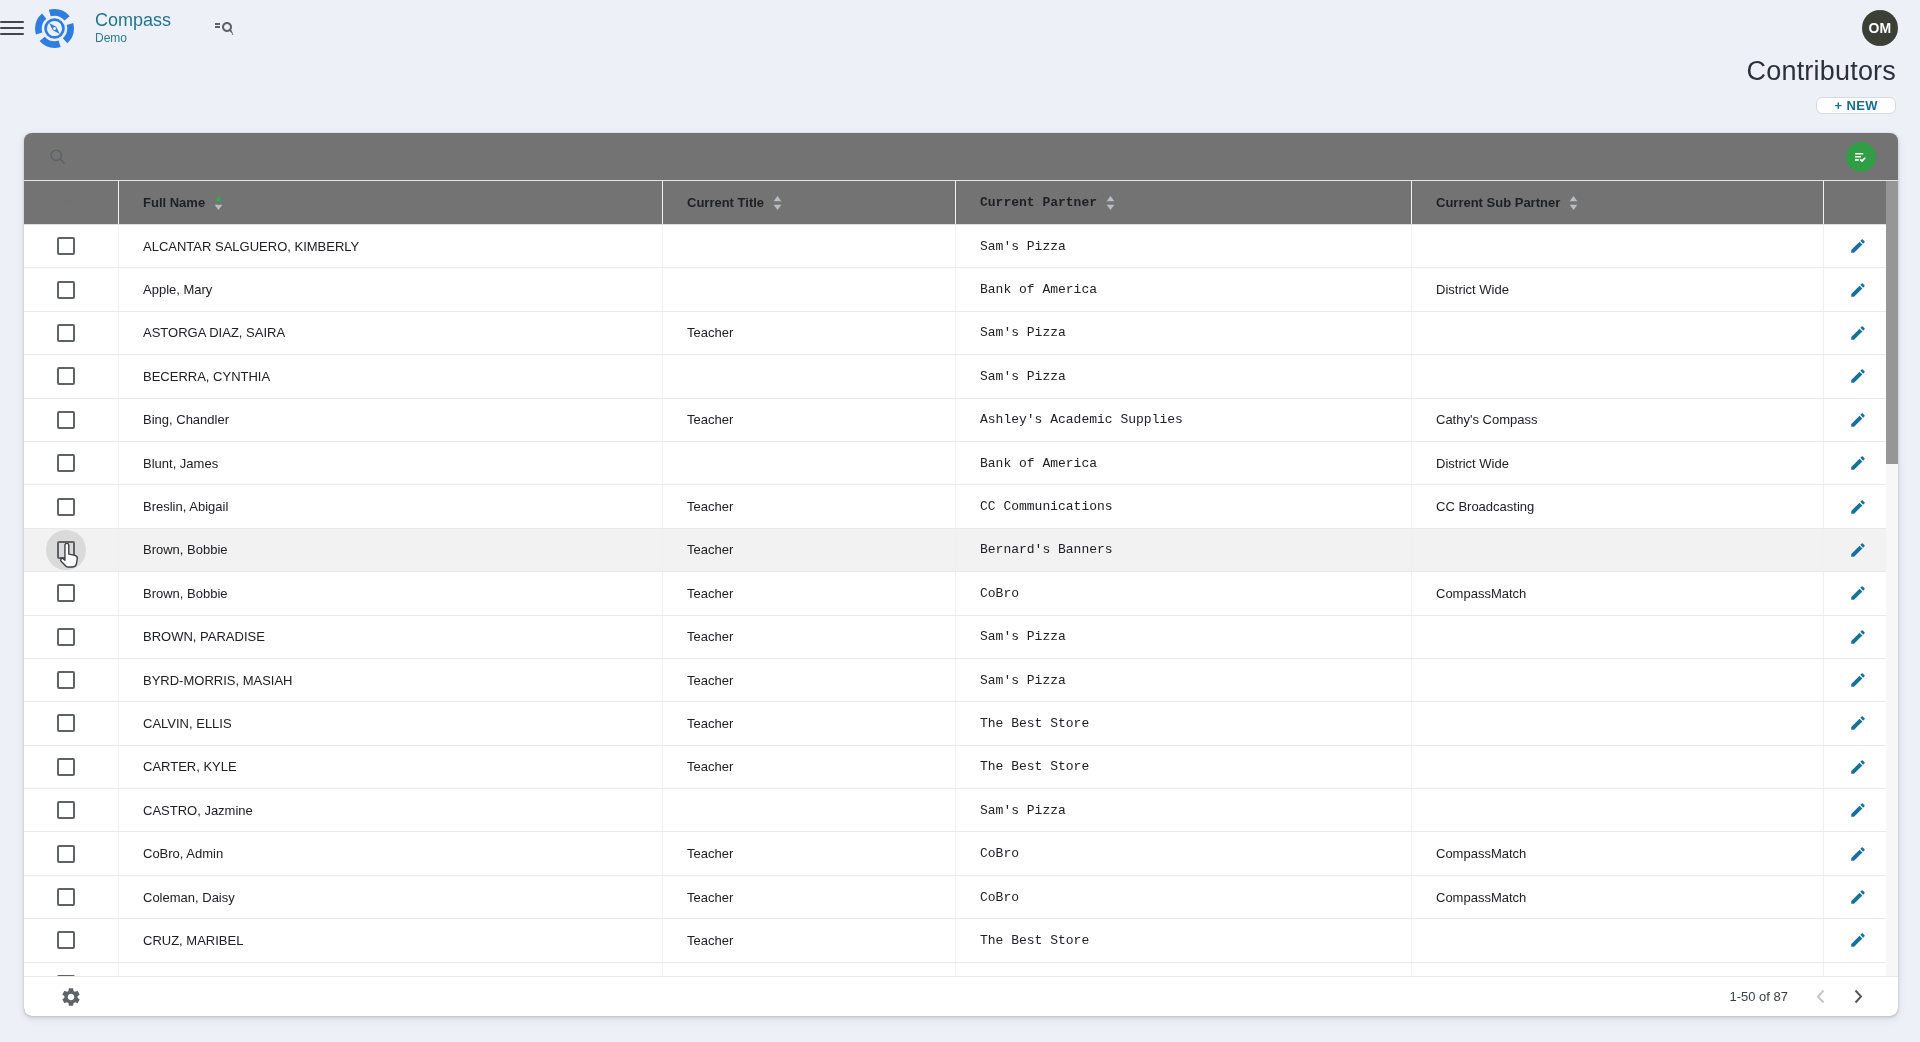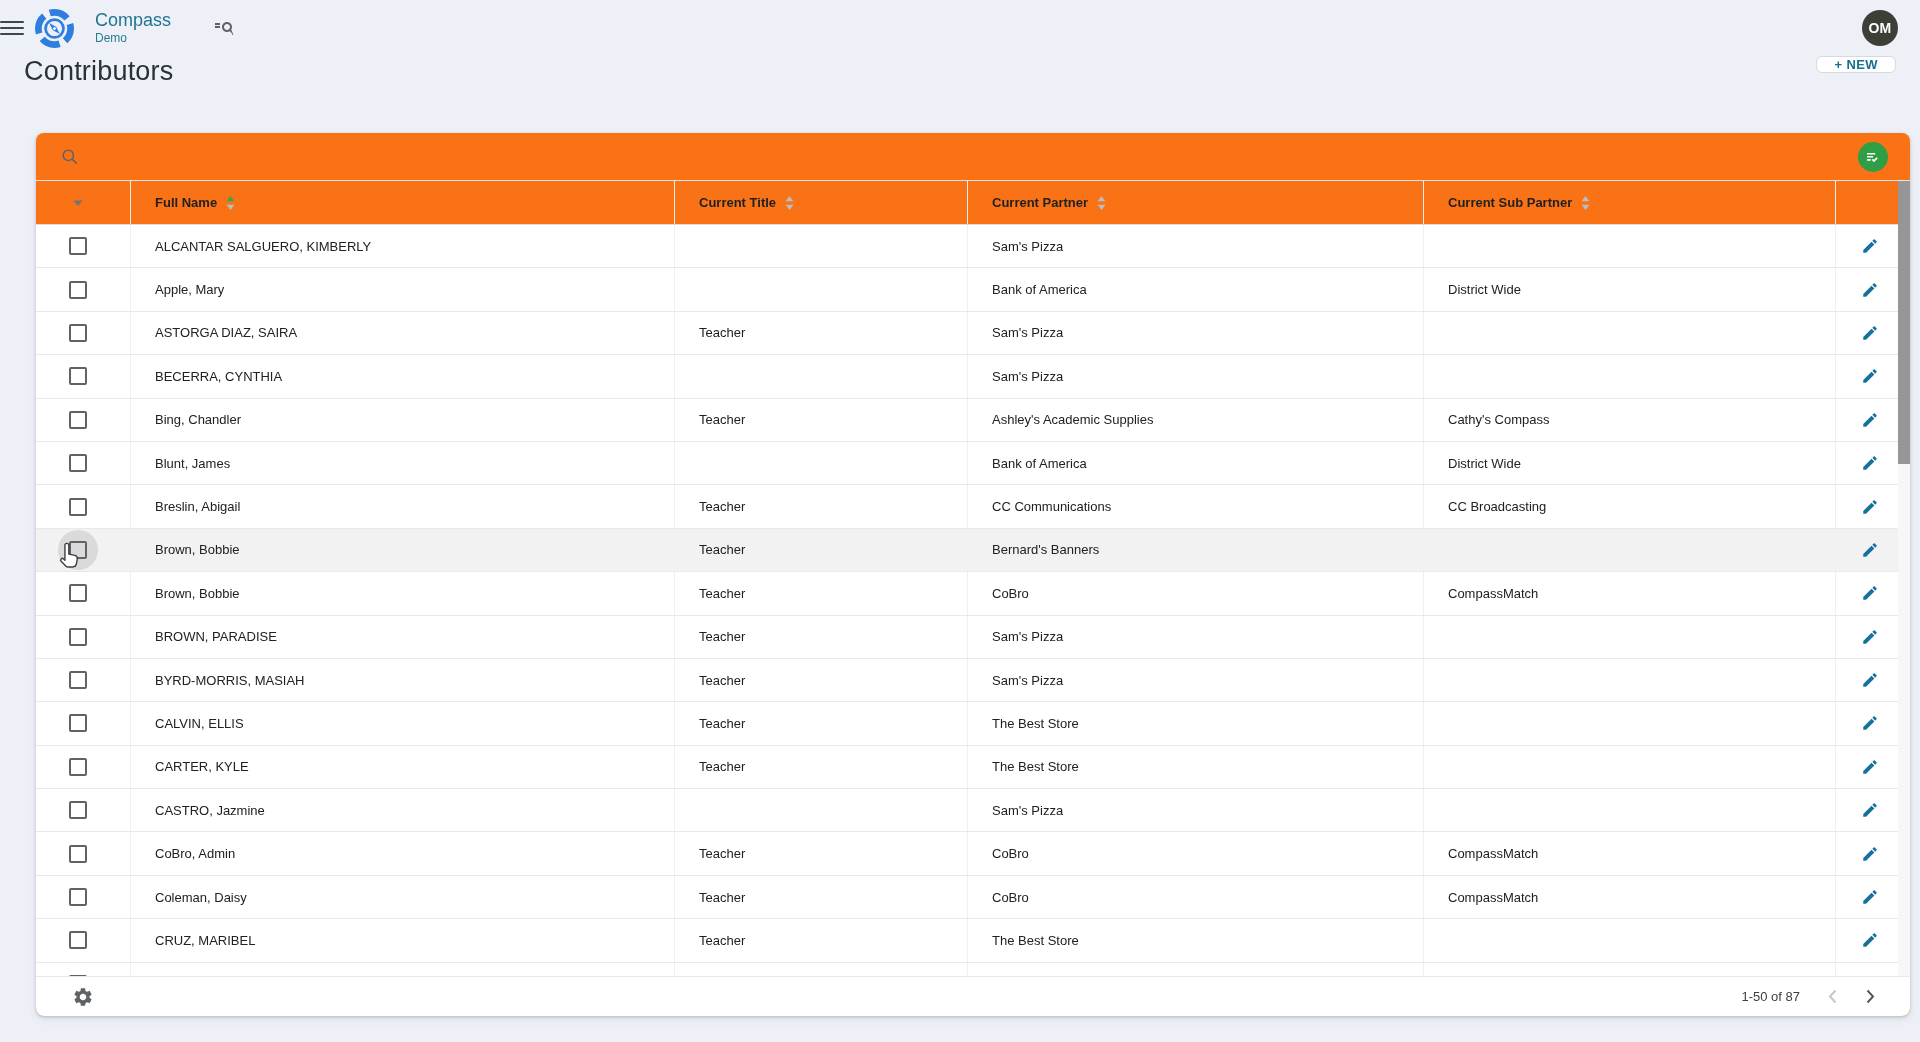--- a/index.html
+++ b/index.html
@@ -18,28 +18,28 @@
   .logo { width:43px; height:43px; margin-left:9px; }
   .app-titles { margin-left:19px; line-height:1.1; }
   .app-name { font-size:18px; font-weight:500; color:#22758f; }
   .app-env { font-size:12px; color:#2b7b92; margin-top:1px; }
   .listsearch-btn { margin-left:42px; width:24px; height:24px; cursor:pointer; }
   .avatar { margin-left:auto; width:36px; height:36px; border-radius:50%; background:#3b4036;
             color:#fff; font-size:14px; font-weight:600; display:flex; align-items:center; justify-content:center;
             letter-spacing:.3px; cursor:pointer; }
 
   
-  .page-header { height:58px; display:flex; align-items:flex-start; justify-content:space-between; padding:0 24px; }
+  .page-header { height:58px; display:flex; align-items:flex-end; justify-content:space-between; padding:0 24px;flex-direction:column; }
   .page-title { font-size:27px; font-weight:500; color:#2a3138; letter-spacing:.2px; }
   .new-btn { background:#fff; border:1px solid #d4dae0; border-radius:6px; color:#17708f;
              font-size:13px; font-weight:700; letter-spacing:.4px; padding:0 17px; cursor:pointer;
              font-family:"Liberation Sans", sans-serif; }
 
   
-  .card { position:absolute; left:36px; top:133px; width:1874px; height:883px; background:#f97316;
+  .card { position:absolute; left:24px; top:133px; width:1874px; height:883px; background:#737373;
           border-radius:8px; overflow:hidden;
           box-shadow:0 1px 3px rgba(60,64,67,.25), 0 3px 8px rgba(60,64,67,.1); }
 
   .search-row { height:48px; display:flex; align-items:center; padding:0 24px; border-bottom:1px solid #e4e4e4; position:relative; }
   .search-row svg.search { flex:none; }
   .search-input { flex:1; border:none; outline:none; margin-left:14px; font-size:14px; color:#202124;
                   font-family:"Liberation Sans", sans-serif; background:transparent; }
   .filter-btn { position:absolute; right:22px; top:9px; width:30px; height:30px; border-radius:50%;
                 background:#2f9e44; display:flex; align-items:center; justify-content:center; cursor:pointer; }
 
@@ -49,21 +49,21 @@
   .col-edit { border-right:none !important; }
   .th { display:flex; align-items:center; padding-left:24px; font-size:13px; font-weight:700; color:#1f2023; white-space:nowrap; }
   .th.col-check, .td.col-check { padding-left:33px; }
   .sort-icons { margin-left:9px; display:flex; }
   .sort-icons path { fill:#b9bdc2; }
   .th.sorted path.up { fill:#34a853; }
 
   .col-check   { width:95px;  flex:none; display:flex; align-items:center; }
   .col-name    { width:544px; flex:none; }
   .col-title   { width:293px; flex:none; }
-  .col-partner { width:456px; flex:none; }
+  .col-partner { width:456px; flex:none;font-family:Liberation Mono, monospace; }
   .col-sub     { width:412px; flex:none; }
   .col-edit    { flex:1; display:flex; align-items:center; padding-left:22px; }
 
   .rows { height:751px; overflow:hidden; position:relative; }
   .row { height:43.4px; display:flex; align-items:stretch; border-bottom:1px solid #e9e9e9; background:#fff; }
   .row.highlighted { background:#f2f2f2; }
   .td { display:flex; align-items:center; padding-left:24px; font-size:13px; color:#202124;
         white-space:nowrap; overflow:hidden; }
 
   .checkbox { position:relative; width:18px; height:18px; cursor:pointer; }

